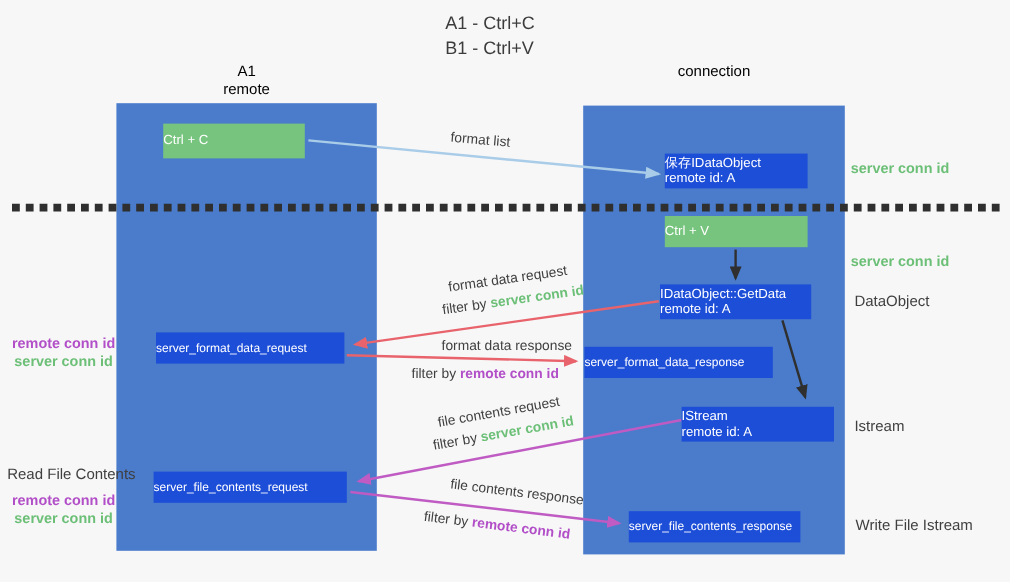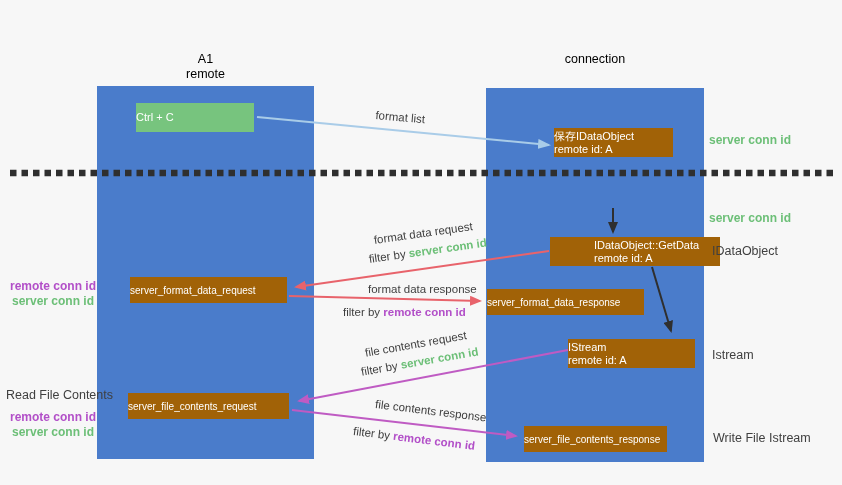--- a/index.html
+++ b/index.html
@@ -27,21 +27,21 @@
   .lane{
     background:#4a7ccb;
   }
   .node{
     display:flex;flex-direction:column;
     align-items:flex-start;justify-content:center;
     color:#ffffff;font-size:11px;line-height:13px;
     text-align:center;white-space:nowrap;
   }
   .node.green{background:#77c47e;}
-  .node.orange{background:#a16207;}
+  .node.orange{background:#1d4ed8;}
   .node.wide{font-size:10px;}
   .arrow-label{
     font-size:11.5px;color:#3f3f3f;white-space:nowrap;
     transform-origin:0 0;
   }
   .filter-green{color:#6cbf77;font-weight:bold;}
   .filter-purple{color:#b24fc8;font-weight:bold;}
   .conn-ids{
     font-size:12px;font-weight:bold;line-height:14.5px;
     white-space:nowrap;
@@ -58,20 +58,24 @@
   svg.overlay{
     position:absolute;left:0;top:0;
     pointer-events:none;
   }
 </style>
 </head>
 <body>
 
 <div class="stage">
 
+  <div class="abs title">
+    <div>A1 - Ctrl+C</div>
+    <div>B1 - Ctrl+V</div>
+  </div>
 
   <div class="abs lane-header" style="left:97px;width:217px;">
     <div>A1</div>
     <div>remote</div>
   </div>
   <div class="abs lane-header" style="left:486px;width:218px;">
     <div>connection</div>
   </div>
 
   <div class="abs lane" style="left:97px;top:86px;width:217px;height:373px;"></div>
@@ -112,22 +116,25 @@
 
   <div class="abs node green" style="left:136px;top:103px;width:118px;height:29px;">
     <span>Ctrl + C</span>
   </div>
 
   <div class="abs node orange" style="left:554px;top:128px;width:119px;height:29px;">
     <span>保存IDataObject</span>
     <span>remote id: A</span>
   </div>
 
+  <div class="abs node green" style="left:554px;top:180px;width:119px;height:26px;">
+    <span>Ctrl + V</span>
+  </div>
 
-  <div class="abs node orange" style="left:550px;top:237px;width:126px;height:29px;padding-left:44px;">
+  <div class="abs node orange" style="left:550px;top:237px;width:126px;height:29px;">
     <span>IDataObject::GetData</span>
     <span>remote id: A</span>
   </div>
 
   <div class="abs node orange wide" style="left:130px;top:277px;width:157px;height:26px;">
     <span>server_format_data_request</span>
   </div>
 
   <div class="abs node orange wide" style="left:487px;top:289px;width:157px;height:26px;">
     <span>server_format_data_response</span>
@@ -175,17 +182,17 @@
 
   <div class="abs side-label" style="left:6px;top:388px;">Read File Contents</div>
 
   <div class="abs conn-ids right-align" style="left:10px;top:410px;width:84px;">
     <span class="remote">remote conn id</span>
     <span class="server">server conn id</span>
   </div>
 
   <div class="abs side-conn" style="left:709px;top:133px;">server conn id</div>
   <div class="abs side-conn" style="left:709px;top:211px;">server conn id</div>
-  <div class="abs side-label" style="left:712px;top:244px;">IDataObject</div>
+  <div class="abs side-label" style="left:712px;top:244px;">DataObject</div>
   <div class="abs side-label" style="left:712px;top:348px;">Istream</div>
   <div class="abs side-label" style="left:713px;top:431px;">Write File Istream</div>
 
 </div>
 
 </body></html>

